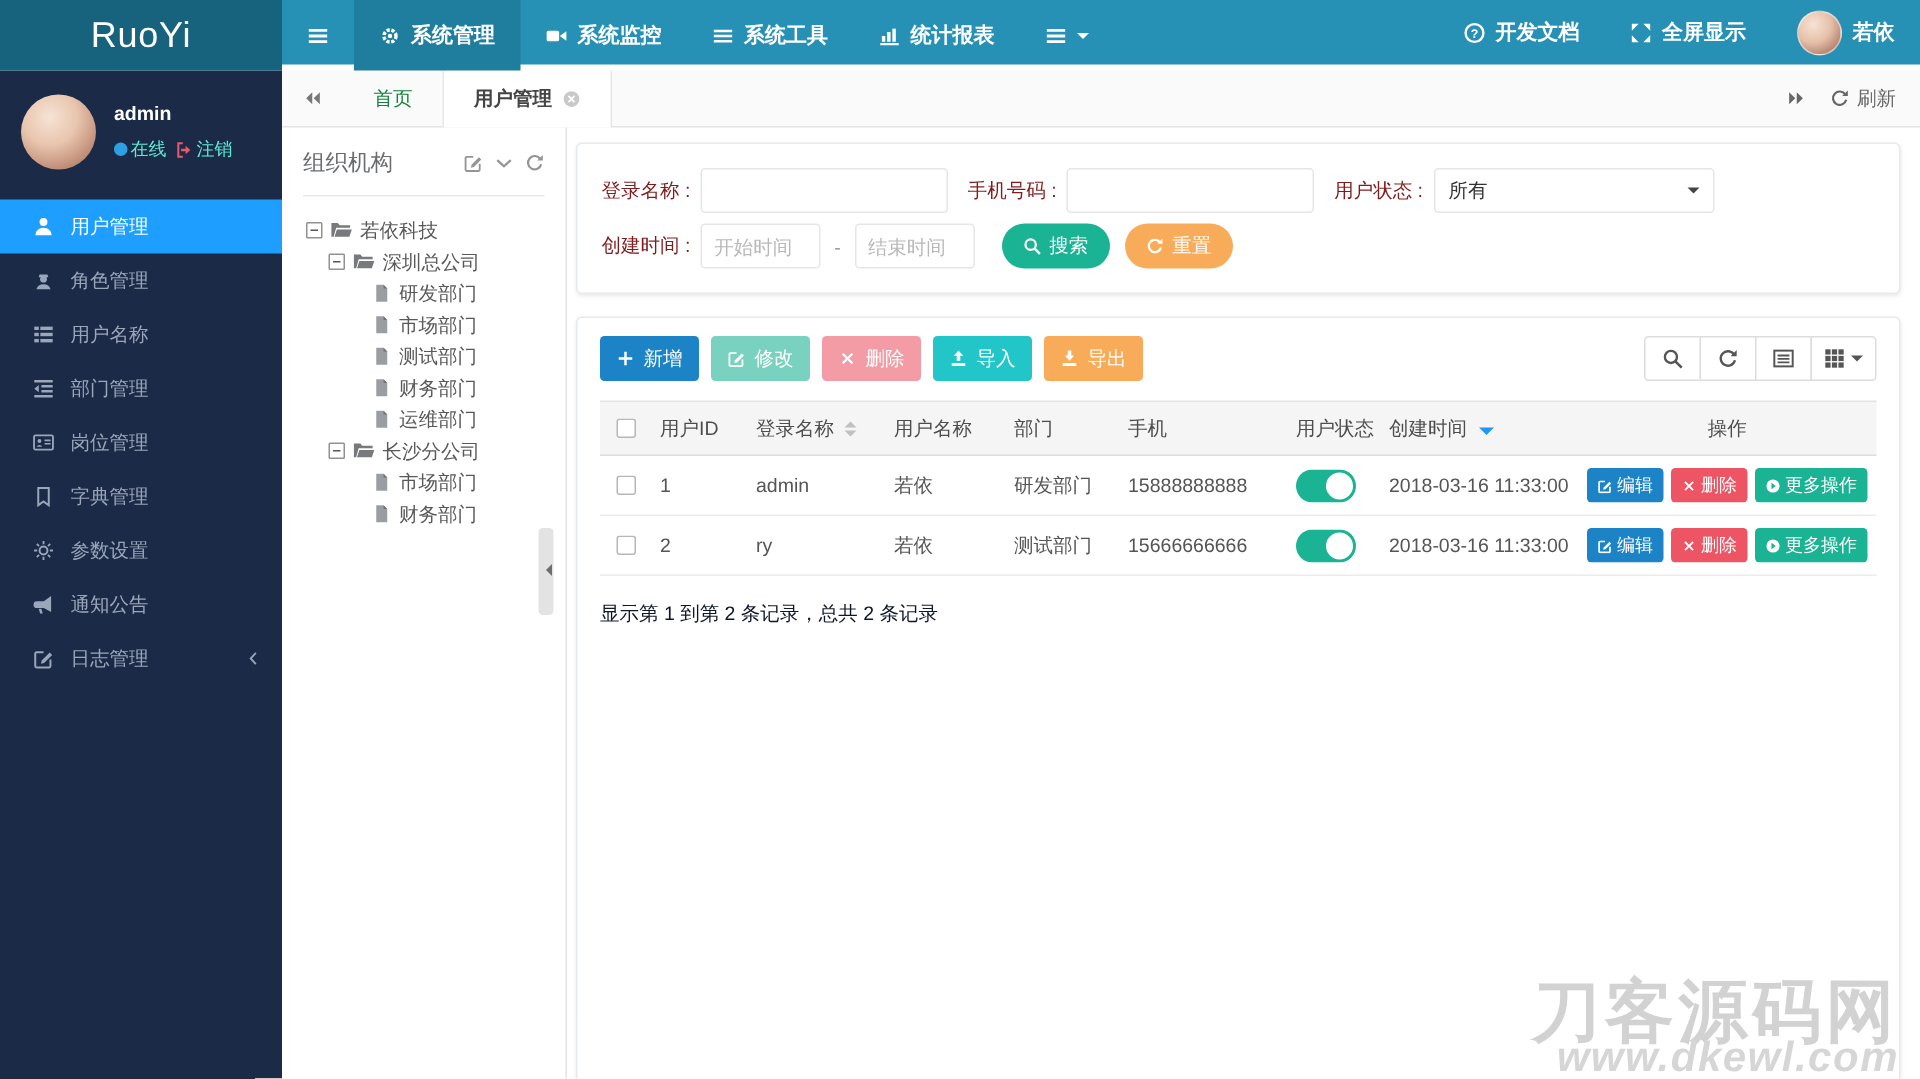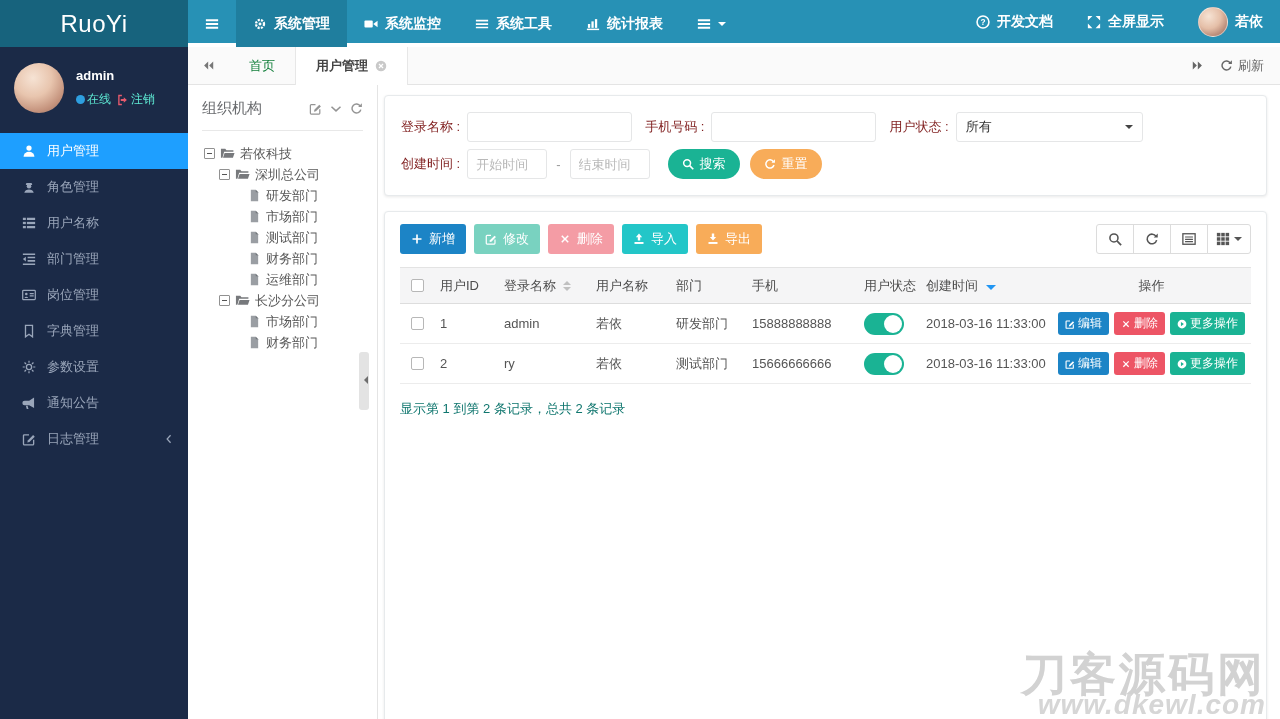--- a/index.html
+++ b/index.html
@@ -107,21 +107,21 @@
   .checkbox { width:13px; height:13px; border:1px solid #b7b7b7; border-radius:2px; background:#fff; cursor:pointer; flex-shrink:0; }
   .sort-updown { display:inline-flex; flex-direction:column; gap:2px; margin-left:7px; }
   .sort-updown i { width:0; height:0; border:4px solid transparent; display:block; }
   .sort-updown .up { border-bottom-color:#c0c0c0; border-top-width:0; }
   .sort-updown .dn { border-top-color:#c0c0c0; border-bottom-width:0; }
   .sort-active-dn { width:0; height:0; border:5px solid transparent; border-top-color:#2196f3; border-bottom-width:0; margin-left:8px; margin-top:3px; }
   .toggle { width:40px; height:22px; border-radius:12px; background:#1ab394; position:relative; cursor:pointer; }
   .toggle::after { content:""; position:absolute; top:2px; right:2px; width:18px; height:18px; border-radius:50%; background:#fff; }
   .abtn { height:23px; border:none; border-radius:3px; color:#fff; font-size:12px; padding:0 7px; display:inline-flex; align-items:center; gap:3px; cursor:pointer; font-family:inherit; }
   .abtn-edit{background:#1c84c6}.abtn-del{background:#ed5565}.abtn-more{background:#1ab394}
-  .summary { margin-top:16px; color:#0f766e; }
+  .summary { margin-top:16px; color:#0f172a; }
 
   
   .content-footer { position:absolute; left:190px; right:0; bottom:0; height:34px; border-top:1px solid #e7eaec; display:flex; align-items:center; justify-content:flex-end; padding-right:32px; color:#9a9a9a; font-size:12px; background:#fff; }
 
   
   .watermark { position:absolute; right:14px; bottom:0px; z-index:60; pointer-events:none; text-align:right; line-height:1; }
   .wm1 { font-size:46px; font-weight:bold; color:#d2d2d2; letter-spacing:3px; }
   .wm2 { font-size:28px; font-weight:bold; font-style:italic; color:#d6d6d6; margin-top:-6px; letter-spacing:1px; }
 </style>
 </head>

